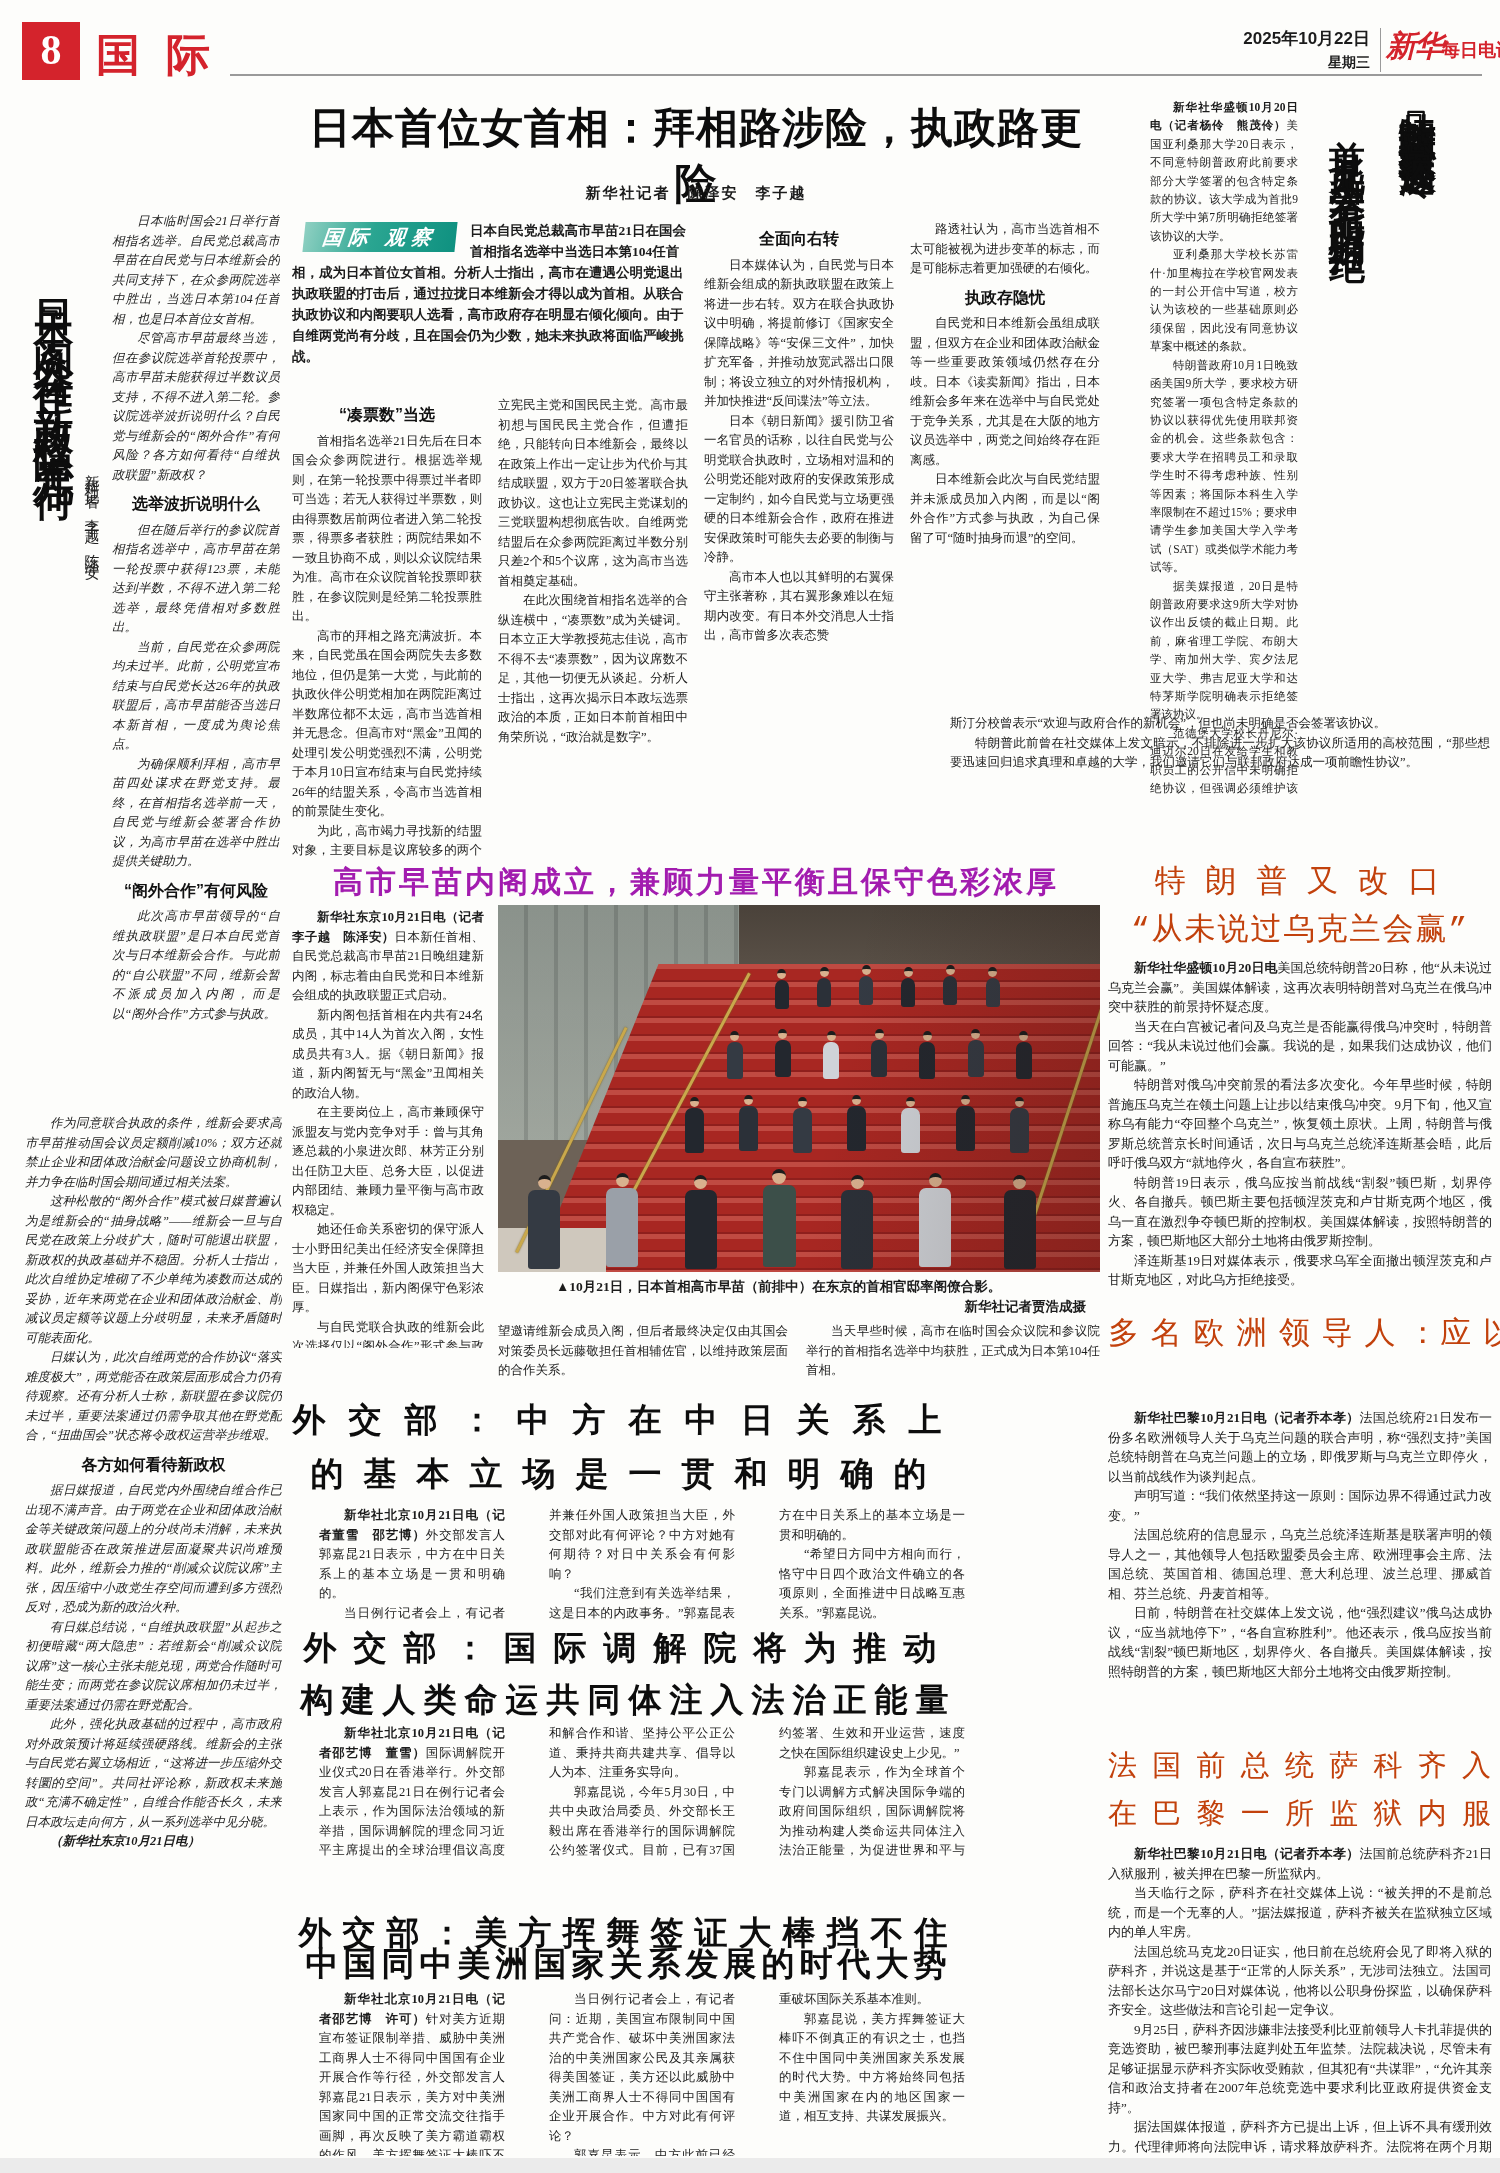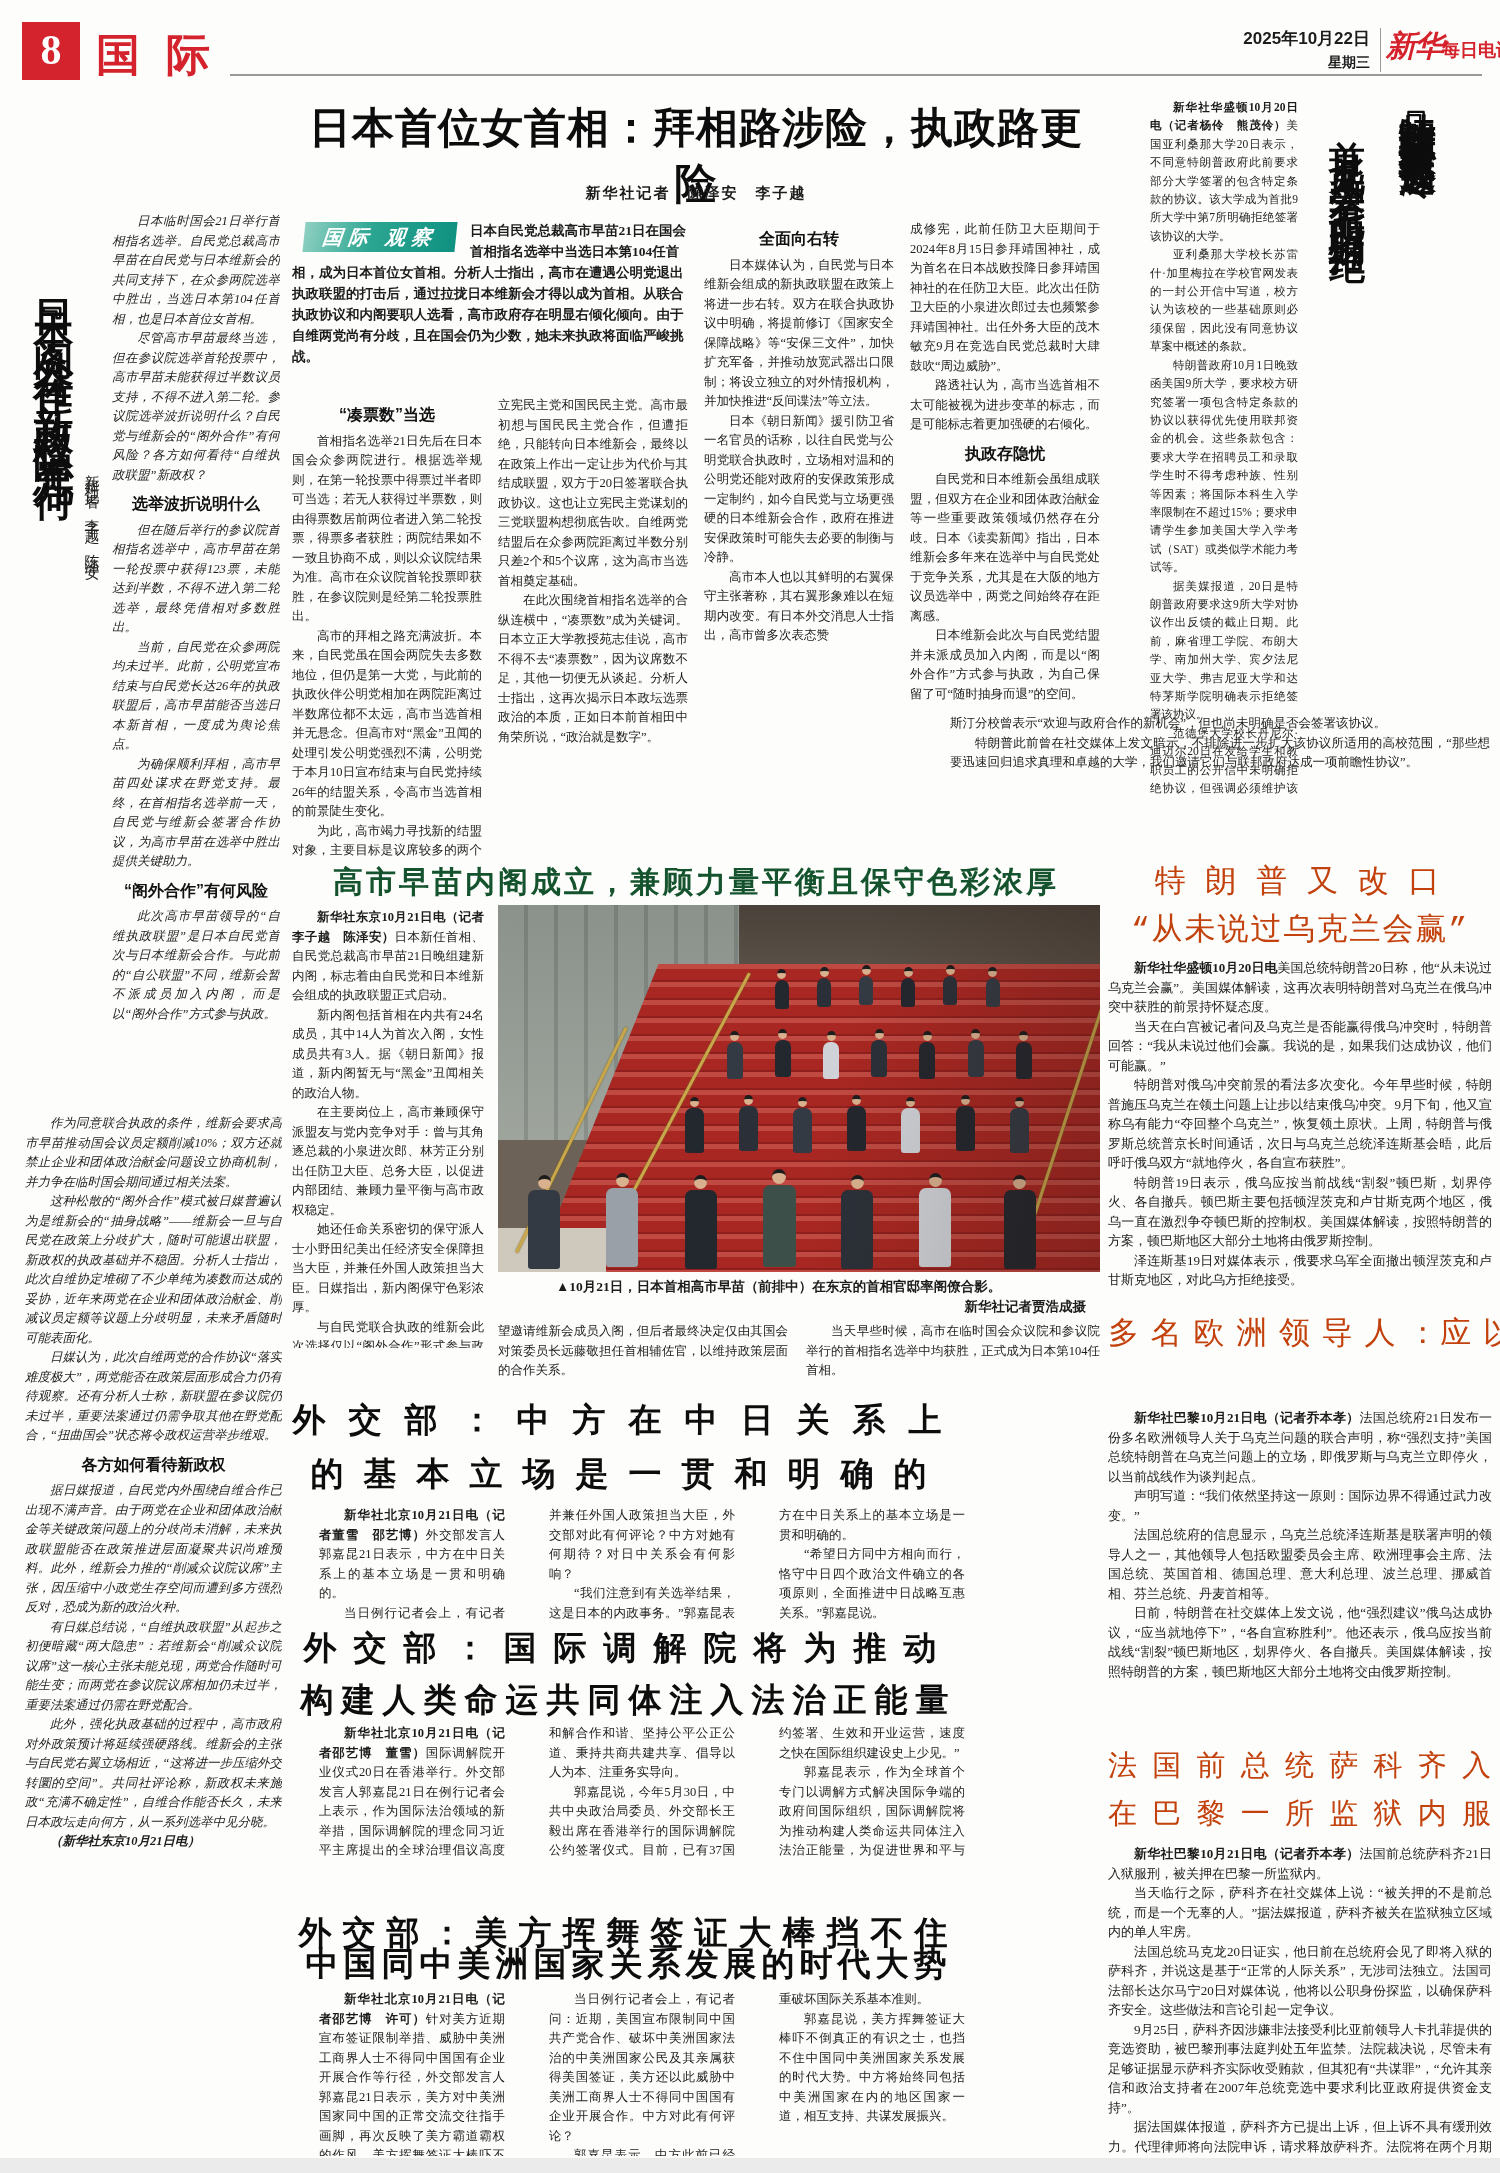--- a/index.html
+++ b/index.html
@@ -41,21 +41,21 @@
   .observer-badge{float:left;width:152px;height:30px;margin:2px 14px 6px 12px;
     background:linear-gradient(100deg,#8fd0c2 0%,#2aa591 45%,#0f9180 100%);
     color:#fff;font-weight:bold;font-style:italic;font-size:20px;text-align:center;line-height:30px;letter-spacing:6px;
     transform:skewX(-6deg);}
   
   .nineuniv-col{left:1150px;top:98px;width:148px;height:700px;font-size:11.5px;line-height:18.4px;}
   .vsub-9{left:1322px;top:112px;height:600px;writing-mode:vertical-rl;font-size:36px;font-weight:bold;letter-spacing:9px;color:#0d0d0d;}
   .vtit-9{left:1392px;top:84px;height:640px;writing-mode:vertical-rl;font-size:37px;font-weight:bold;letter-spacing:3px;color:#0d0d0d;}
   .wrap-9{left:950px;top:714px;width:540px;height:84px;font-size:12.5px;line-height:19.5px;}
   
-  .cab-headline{left:292px;top:862px;width:808px;text-align:center;font-size:30px;font-weight:bold;letter-spacing:3px;color:#14532d;}
+  .cab-headline{left:292px;top:862px;width:808px;text-align:center;font-size:30px;font-weight:bold;letter-spacing:3px;color:#a21caf;}
   .cab-leftcol{left:292px;top:908px;width:192px;height:440px;font-size:12.5px;line-height:19.5px;}
   .cab-bp1{left:498px;top:1322px;width:290px;height:62px;font-size:12.5px;line-height:19.5px;}
   .cab-bp2{left:806px;top:1322px;width:294px;height:62px;font-size:12.5px;line-height:19.5px;}
   .photo{left:498px;top:905px;width:602px;height:367px;overflow:hidden;background:#6d6257;}
   .caption1{left:556px;top:1278px;width:544px;font-size:13.5px;line-height:18px;font-weight:bold;}
   .caption2{left:556px;top:1298px;width:530px;text-align:right;font-size:13.5px;font-weight:bold;}
   
   .mofa-h{width:673px;left:292px;text-align:center;font-weight:bold;color:#0d0d0d;font-size:33px;white-space:nowrap;}
   .mofa-cols{left:292px;width:673px;display:flex;gap:17px;font-size:12.5px;line-height:19.5px;}
   .mofa-cols .c{width:213px;overflow:hidden;margin-left:27px;}
@@ -135,21 +135,20 @@
       <p class="para ni">立宪民主党和国民民主党。高市最初想与国民民主党合作，但遭拒绝，只能转向日本维新会，最终以在政策上作出一定让步为代价与其结成联盟，双方于20日签署联合执政协议。这也让立宪民主党谋划的三党联盟构想彻底告吹。自维两党结盟后在众参两院距离过半数分别只差2个和5个议席，这为高市当选首相奠定基础。</p>
       <p class="para">在此次围绕首相指名选举的合纵连横中，“凑票数”成为关键词。日本立正大学教授苑志佳说，高市不得不去“凑票数”，因为议席数不足，其他一切便无从谈起。分析人士指出，这再次揭示日本政坛选票政治的本质，正如日本前首相田中角荣所说，“政治就是数字”。</p>
     </div>
   <div class="abs colbox main-body" style="left:704px;top:220px;width:190px;height:638px;">
       <div class="sub-h">全面向右转</div>
       <p class="para">日本媒体认为，自民党与日本维新会组成的新执政联盟在政策上将进一步右转。双方在联合执政协议中明确，将提前修订《国家安全保障战略》等“安保三文件”，加快扩充军备，并推动放宽武器出口限制；将设立独立的对外情报机构，并加快推进“反间谍法”等立法。</p>
       <p class="para">日本《朝日新闻》援引防卫省一名官员的话称，以往自民党与公明党联合执政时，立场相对温和的公明党还能对政府的安保政策形成一定制约，如今自民党与立场更强硬的日本维新会合作，政府在推进安保政策时可能失去必要的制衡与冷静。</p>
       <p class="para">高市本人也以其鲜明的右翼保守主张著称，其右翼形象难以在短期内改变。有日本外交消息人士指出，高市曾多次表态赞</p>
     </div>
   <div class="abs colbox main-body" style="left:910px;top:220px;width:190px;height:492px;">
-      <p class="para ni">成修宪，此前任防卫大臣期间于2024年8月15日参拜靖国神社，成为首名在日本战败投降日参拜靖国神社的在任防卫大臣。此次出任防卫大臣的小泉进次郎过去也频繁参拜靖国神社。出任外务大臣的茂木敏充9月在竞选自民党总裁时大肆鼓吹“周边威胁”。</p>
       <p class="para">路透社认为，高市当选首相不太可能被视为进步变革的标志，而是可能标志着更加强硬的右倾化。</p>
       <div class="sub-h">执政存隐忧</div>
       <p class="para">自民党和日本维新会虽组成联盟，但双方在企业和团体政治献金等一些重要政策领域仍然存在分歧。日本《读卖新闻》指出，日本维新会多年来在选举中与自民党处于竞争关系，尤其是在大阪的地方议员选举中，两党之间始终存在距离感。</p>
       <p class="para">日本维新会此次与自民党结盟并未派成员加入内阁，而是以“阁外合作”方式参与执政，为自己保留了可“随时抽身而退”的空间。</p>
     </div>
 
   <div class="abs colbox nineuniv-col">
       <p class="para"><b>新华社华盛顿10月20日电（记者杨伶　熊茂伶）</b>美国亚利桑那大学20日表示，不同意特朗普政府此前要求部分大学签署的包含特定条款的协议。该大学成为首批9所大学中第7所明确拒绝签署该协议的大学。</p>
       <p class="para">亚利桑那大学校长苏雷什·加里梅拉在学校官网发表的一封公开信中写道，校方认为该校的一些基础原则必须保留，因此没有同意协议草案中概述的条款。</p>
       <p class="para">特朗普政府10月1日晚致函美国9所大学，要求校方研究签署一项包含特定条款的协议以获得优先使用联邦资金的机会。这些条款包含：要求大学在招聘员工和录取学生时不得考虑种族、性别等因素；将国际本科生入学率限制在不超过15%；要求申请学生参加美国大学入学考试（SAT）或类似学术能力考试等。</p>

